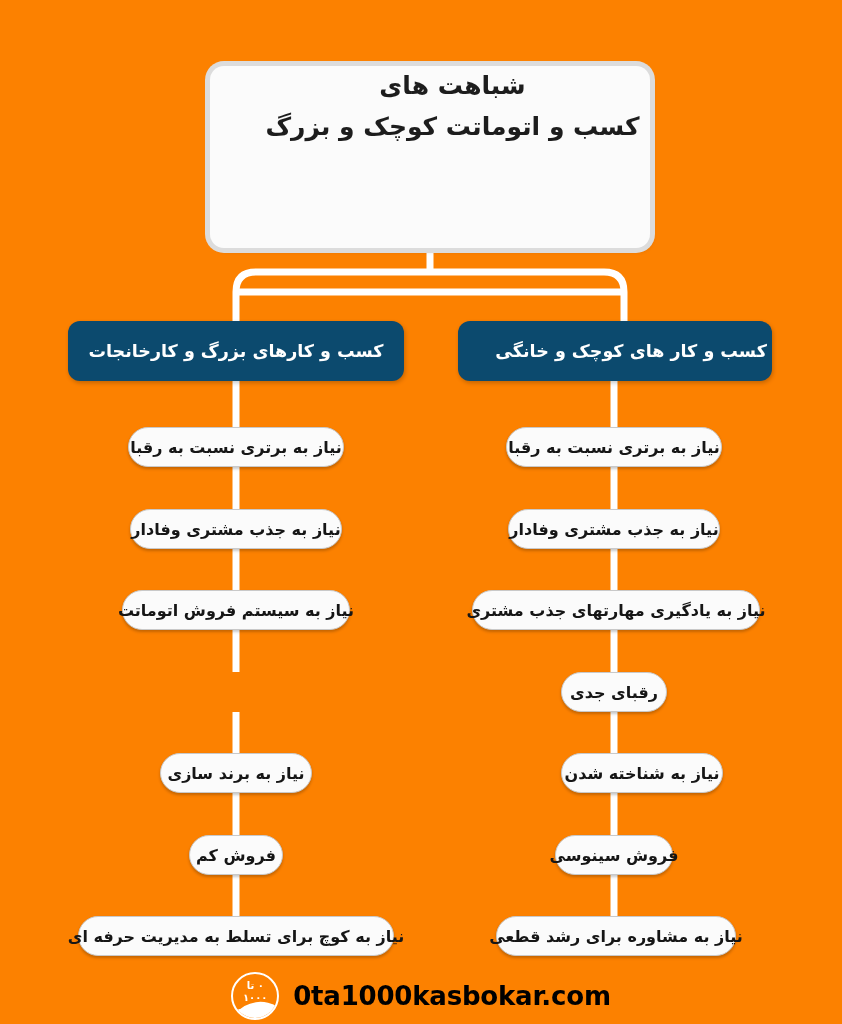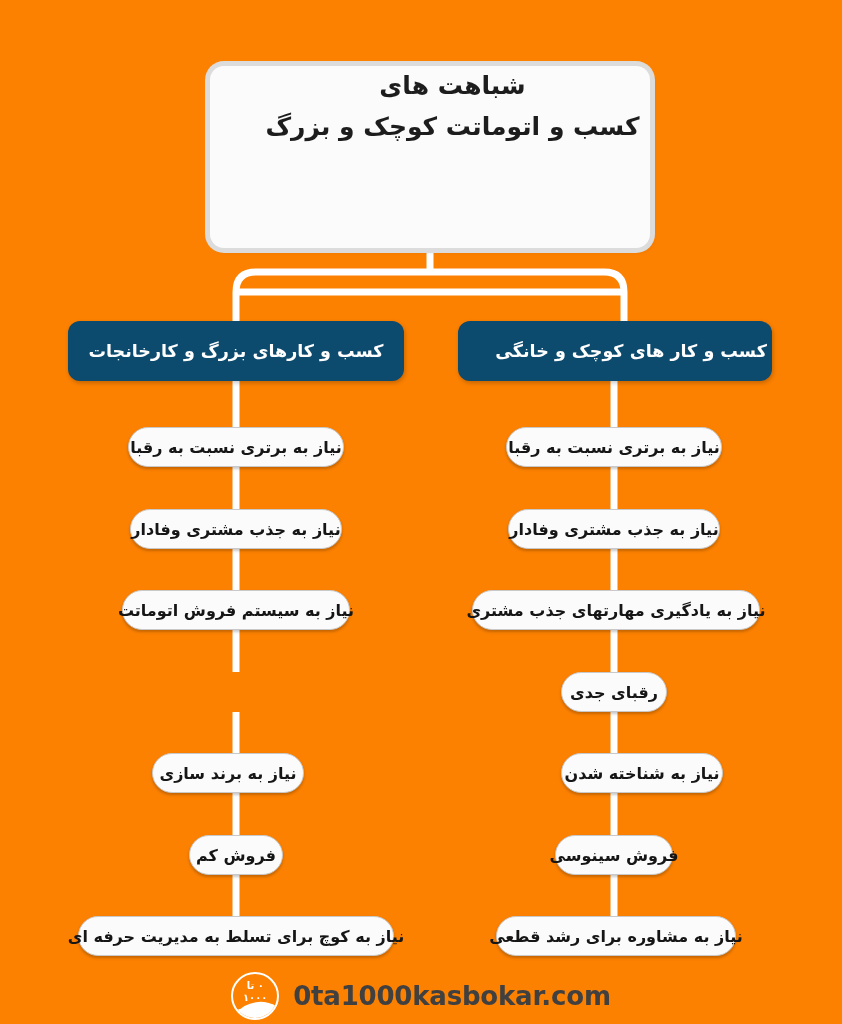--- a/index.html
+++ b/index.html
@@ -135,21 +135,21 @@
     left: 0;
     right: 0;
     text-align: center;
     color: #ffffff;
     font-size: 10px;
     font-weight: bold;
     line-height: 1.15;
     direction: rtl;
   }
   .brand-text {
-    color: #404040;
+    color: #000000;
     font-size: 26px;
     font-weight: bold;
     letter-spacing: -0.2px;
     font-family: "DejaVu Sans", "Liberation Sans", sans-serif;
   }
 </style>
 </head>
 <body>
 
 <div class="canvas">
@@ -189,21 +189,21 @@
       <span>کسب و اتوماتت کوچک و بزرگ</span>
     </div>
   </div>
 
   <div class="col-header left">کسب و کارهای بزرگ و کارخانجات</div>
   <div class="col-header right">کسب و کار های کوچک و خانگی</div>
 
   <div class="pill" style="left:128px;  top:427px; width:216px;">نیاز به برتری نسبت به رقبا</div>
   <div class="pill" style="left:130px;  top:509px; width:212px;">نیاز به جذب مشتری وفادار</div>
   <div class="pill" style="left:122px;  top:590px; width:228px;">نیاز به سیستم فروش اتوماتت</div>
-  <div class="pill" style="left:152px;  top:753px; width:152px;">نیاز به برند سازی</div>
+  <div class="pill" style="left:160px;  top:753px; width:152px;">نیاز به برند سازی</div>
   <div class="pill" style="left:189px;  top:835px; width:94px;">فروش کم</div>
   <div class="pill" style="left:78px;   top:916px; width:316px;">نیاز به کوچ برای تسلط به مدیریت حرفه ای</div>
 
   <div class="pill" style="left:506px;  top:427px; width:216px;">نیاز به برتری نسبت به رقبا</div>
   <div class="pill" style="left:508px;  top:509px; width:212px;">نیاز به جذب مشتری وفادار</div>
   <div class="pill" style="left:472px;  top:590px; width:288px;">نیاز به یادگیری مهارتهای جذب مشتری</div>
   <div class="pill" style="left:561px;  top:672px; width:106px;">رقبای جدی</div>
   <div class="pill" style="left:561px;  top:753px; width:162px;">نیاز به شناخته شدن</div>
   <div class="pill" style="left:496px;  top:916px; width:240px;">نیاز به مشاوره برای رشد قطعی</div>
   <div class="pill" style="left:555px;  top:835px; width:118px;">فروش سینوسی</div>

